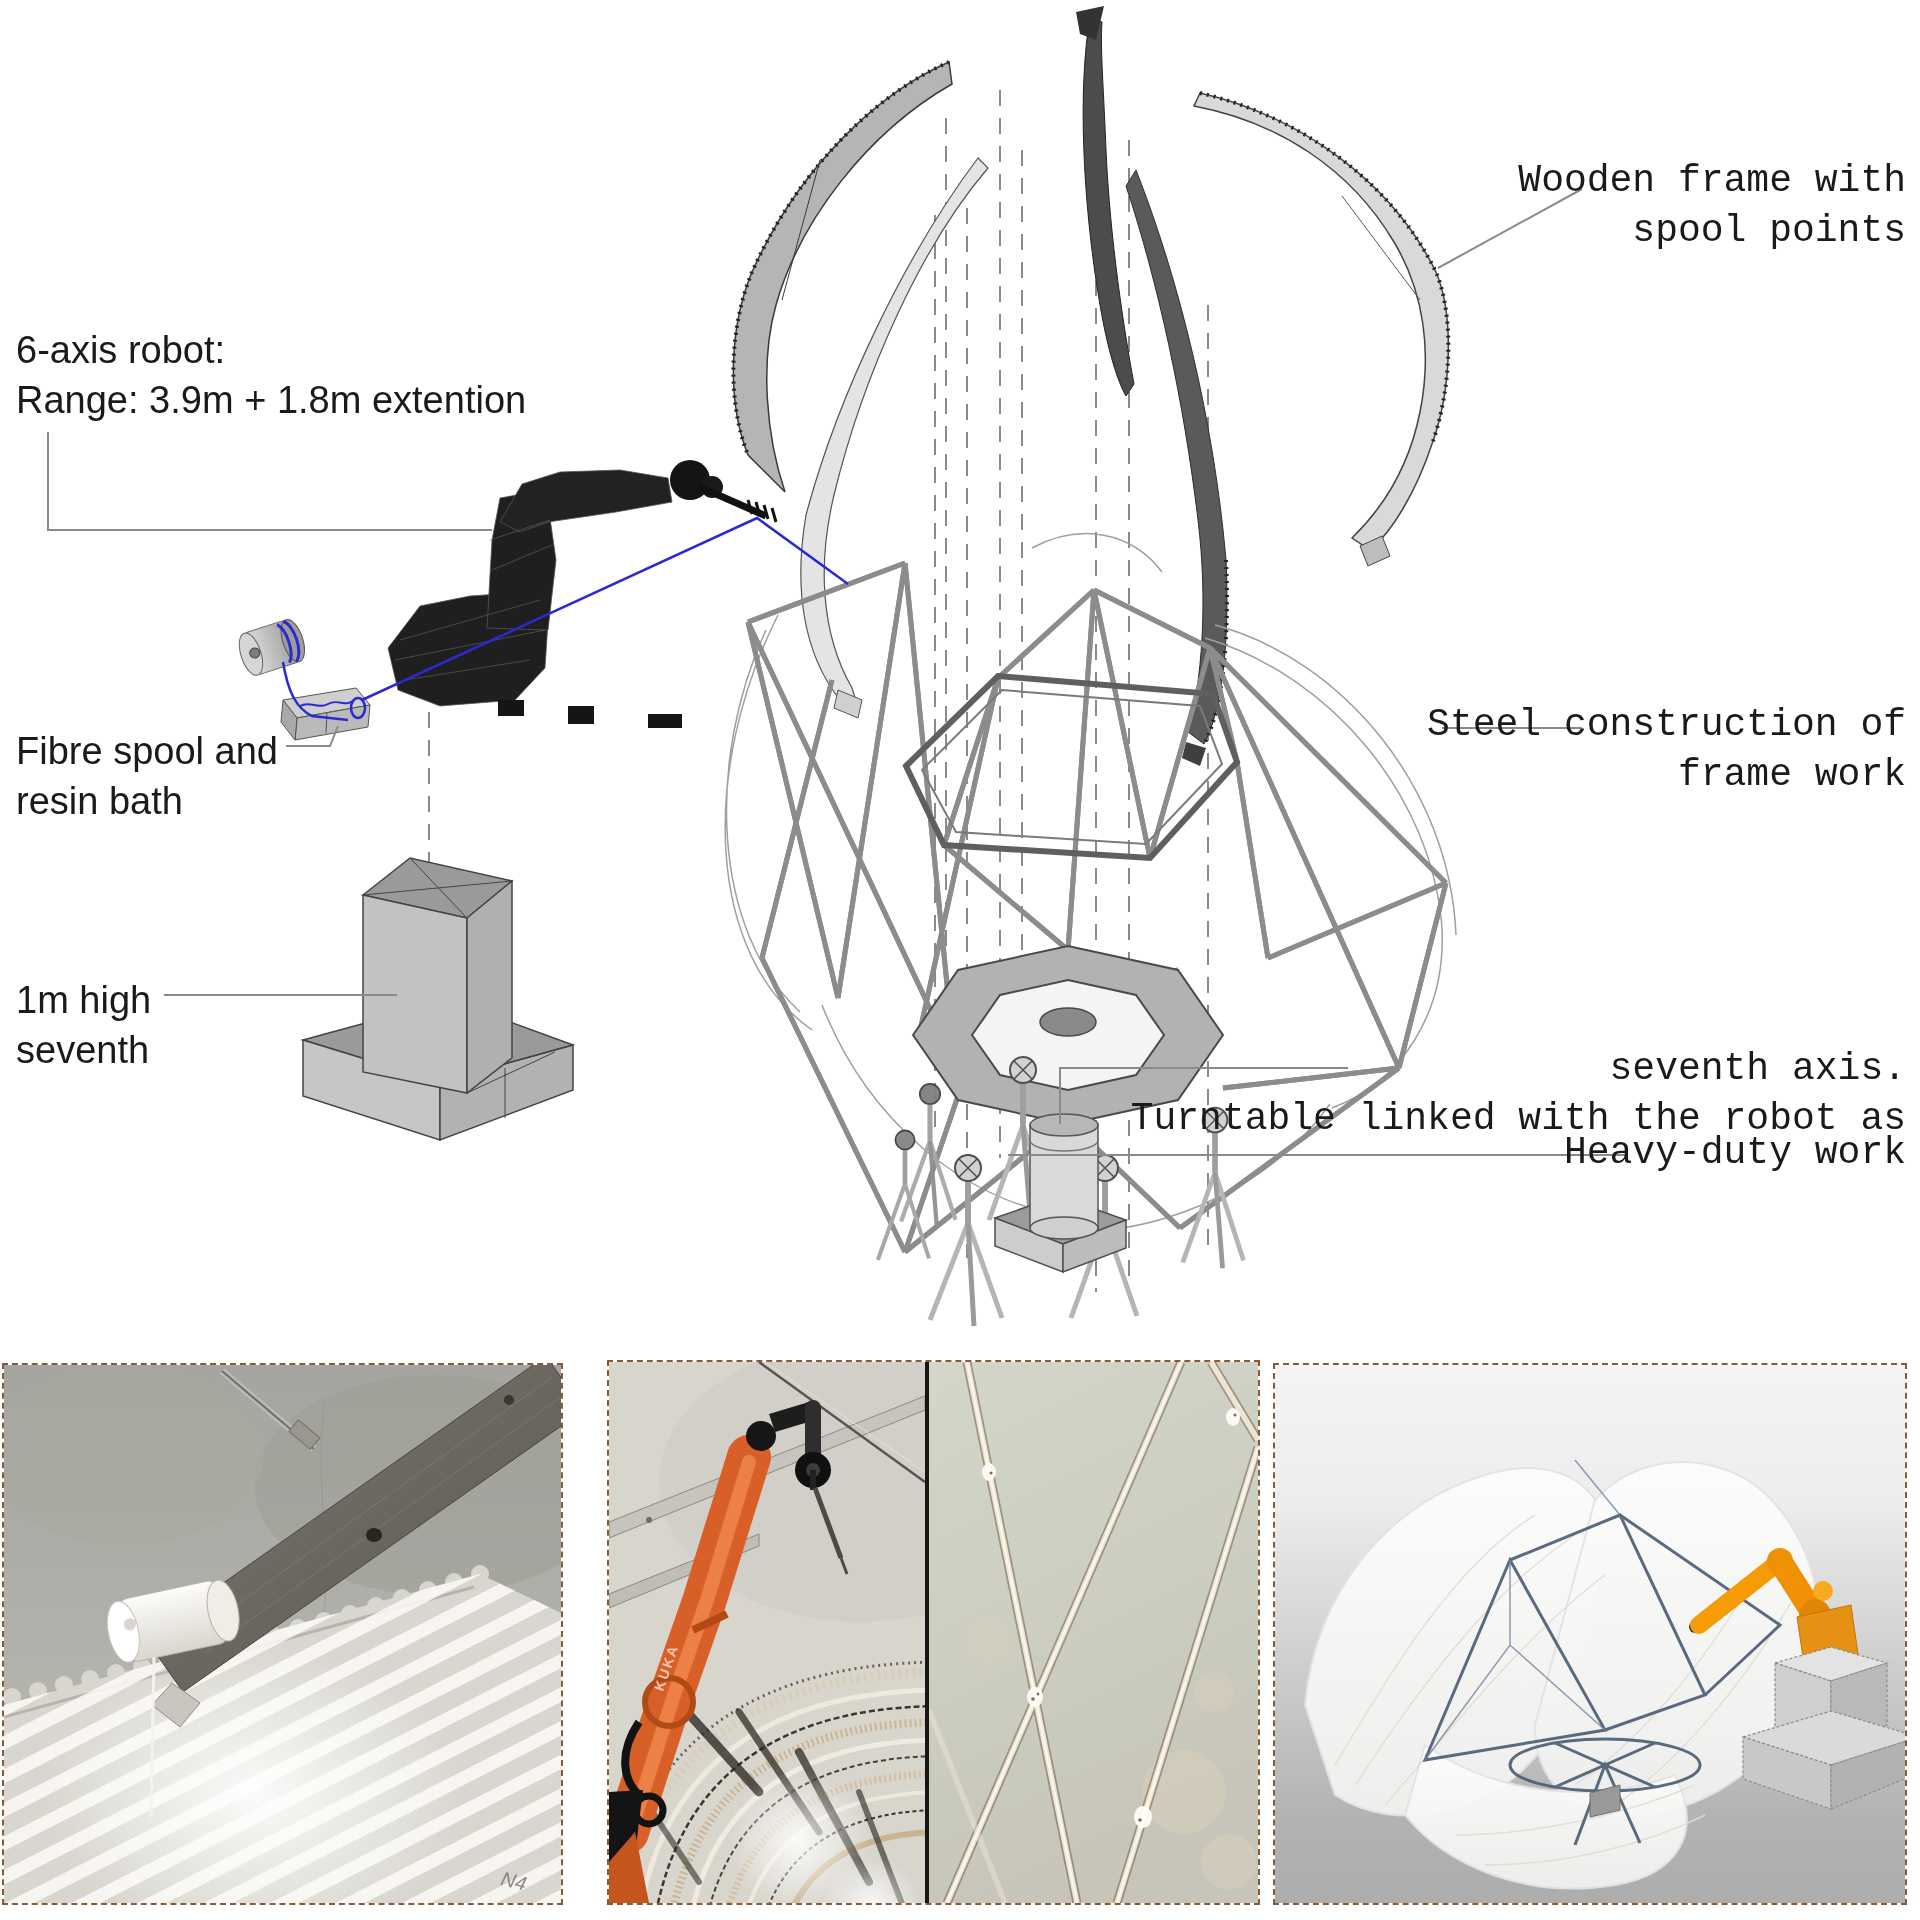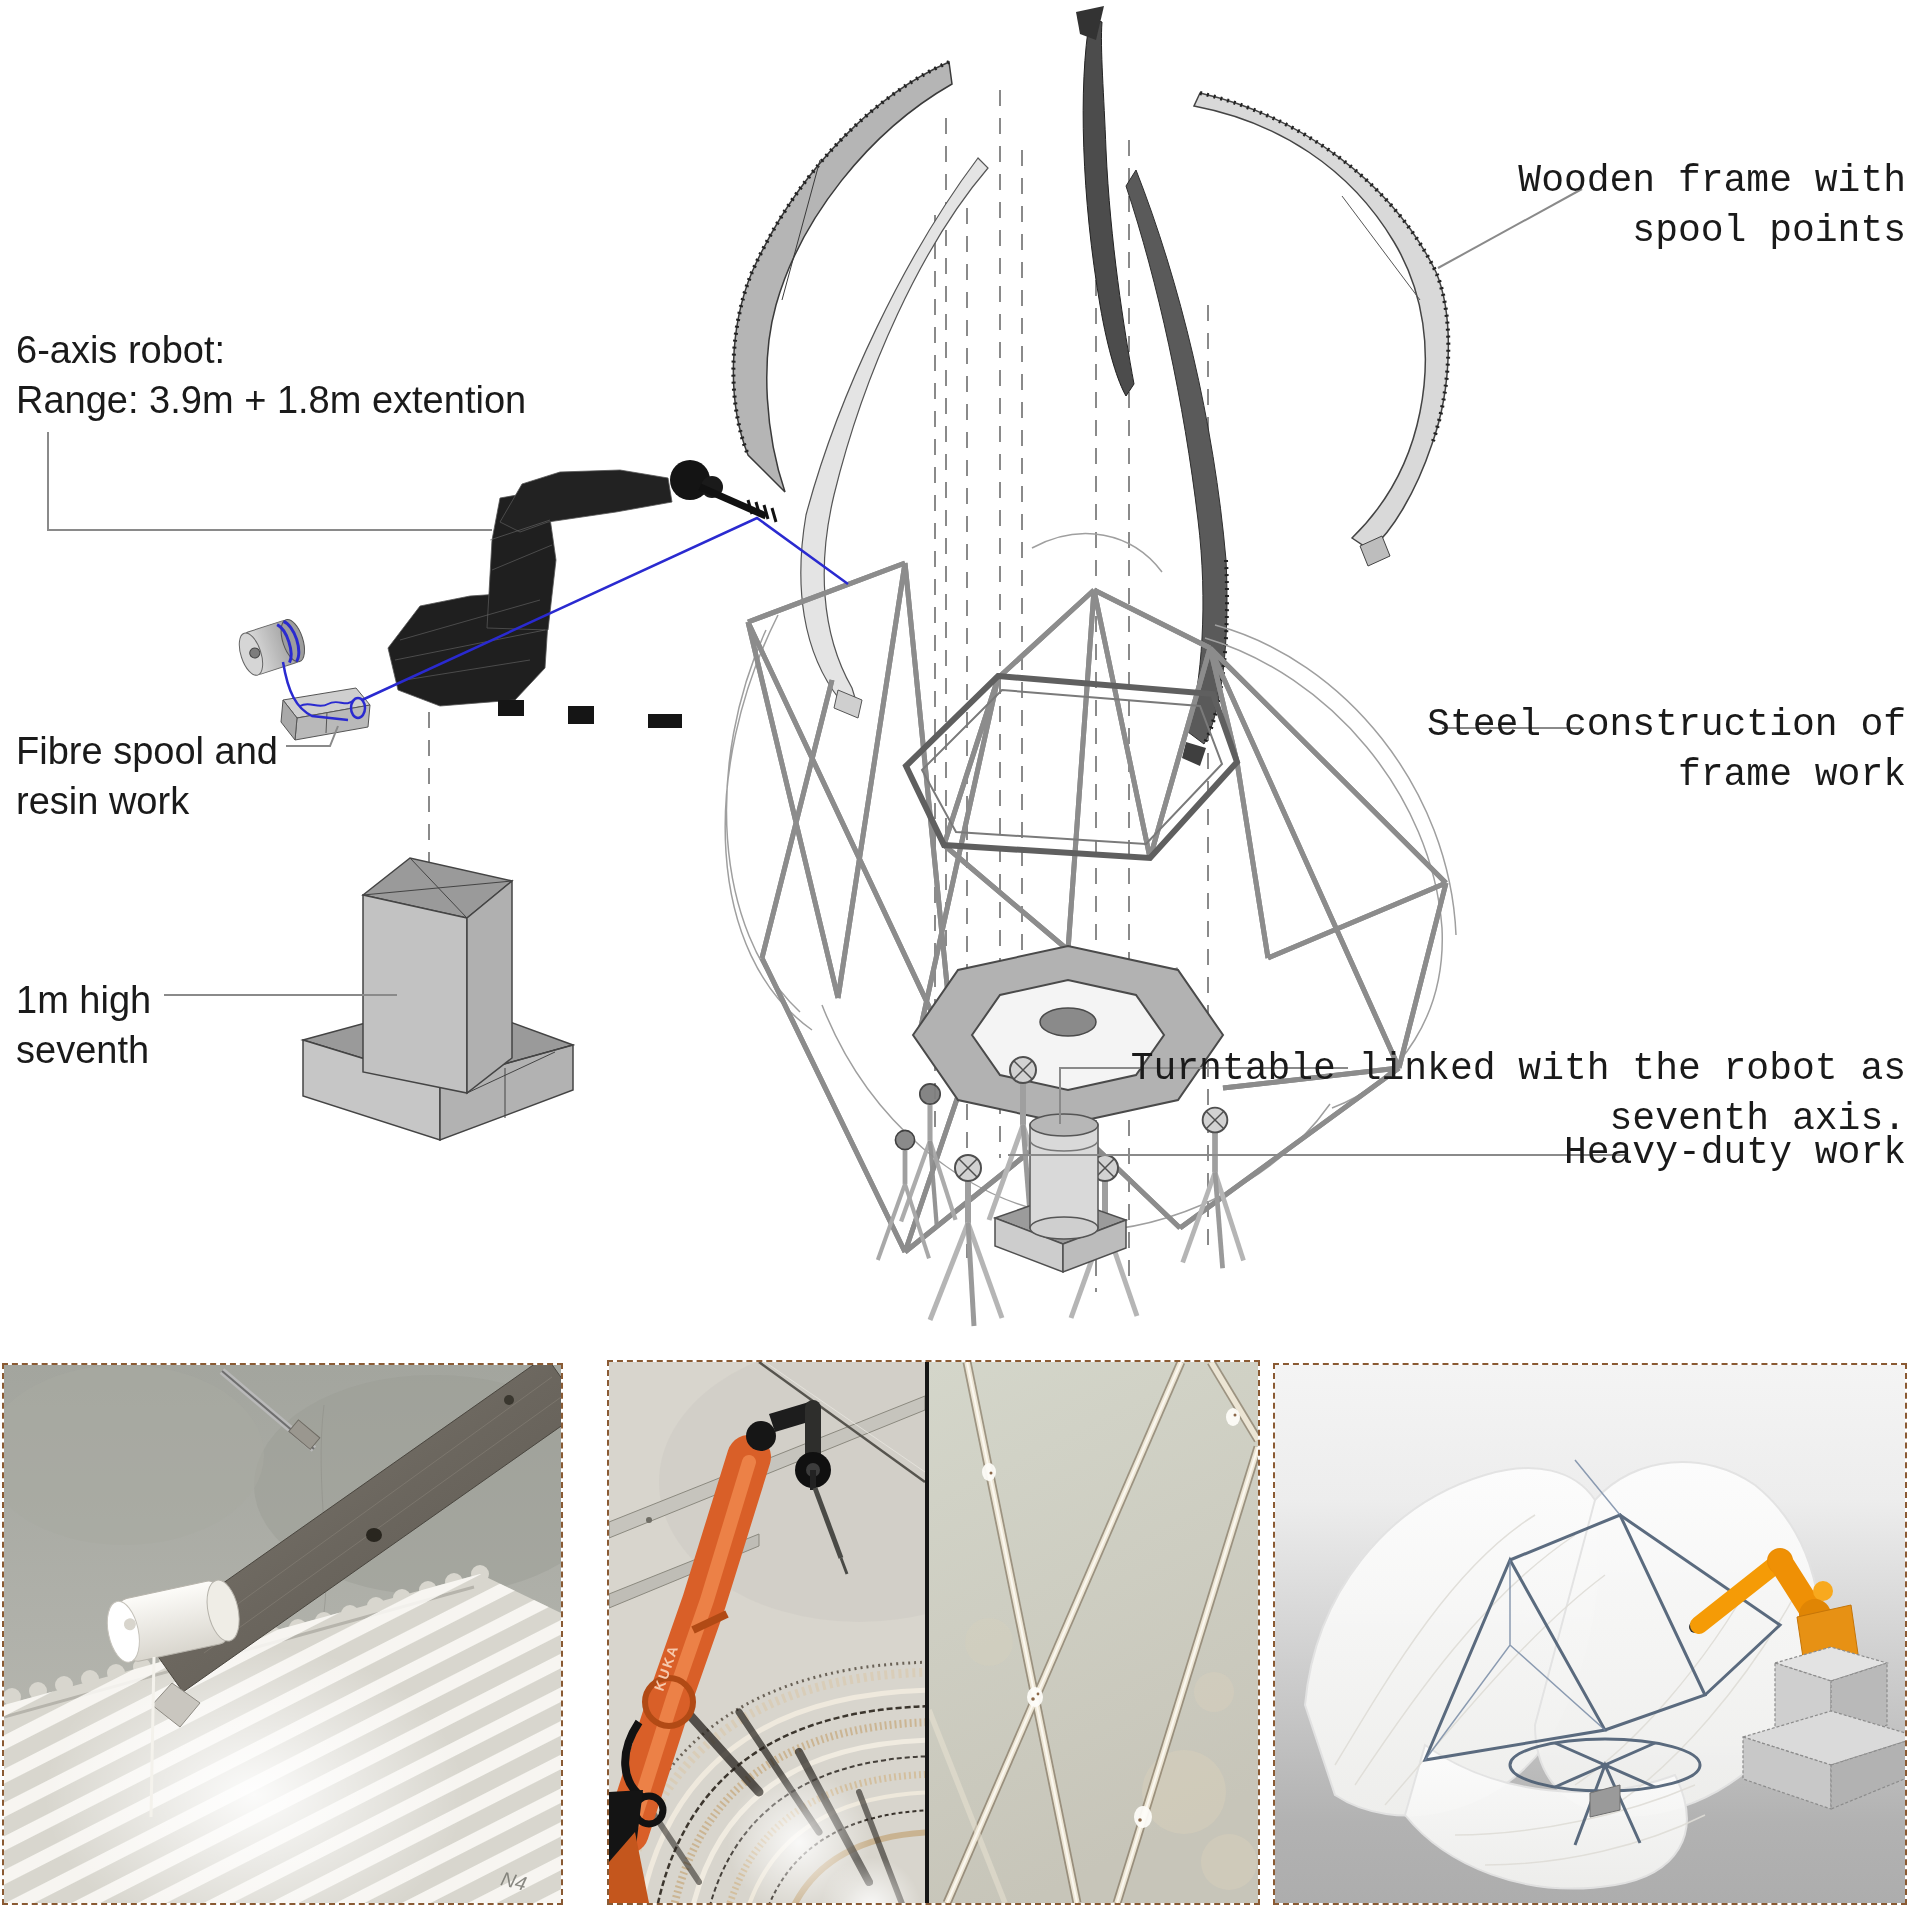--- a/index.html
+++ b/index.html
@@ -207,37 +207,37 @@
       <path d="M1008,1155 L1628,1155"></path>
     </g>
   </svg>
 
   <div class="lbl" style="left:16px;top:325px;">
     <div>6-axis robot:</div>
     <div>Range: 3.9m + 1.8m extention</div>
   </div>
   <div class="lbl" style="left:16px;top:726px;">
     <div>Fibre spool and</div>
-    <div>resin work</div>
+    <div>resin bath</div>
   </div>
   <div class="lbl" style="left:16px;top:975px;">
     <div>1m high</div>
     <div>seventh</div>
   </div>
   <div class="lbl right" style="right:14px;top:156px;">
     <div>Wooden frame with</div>
     <div>spool points</div>
   </div>
   <div class="lbl right" style="right:14px;top:700px;margin-left:21px;">
     <div>Steel construction of</div>
     <div>frame work</div>
   </div>
   <div class="lbl right" style="right:14px;top:1044px;">
+    <div>seventh axis.</div>
     <div>Turntable linked with the robot as</div>
-    <div>seventh axis.</div>
   </div>
   <div class="lbl right" style="right:14px;top:1128px;">
     <div>Heavy-duty work</div>
   </div>
 
   <div class="panel" style="left:2px;top:1363px;width:561px;height:542px;">
     <svg width="557" height="538" viewBox="0 0 557 538">
       <defs>
         <linearGradient id="lw" x1="0" y1="0" x2="0" y2="1">
           <stop offset="0" stop-color="#a3a59e"></stop>

